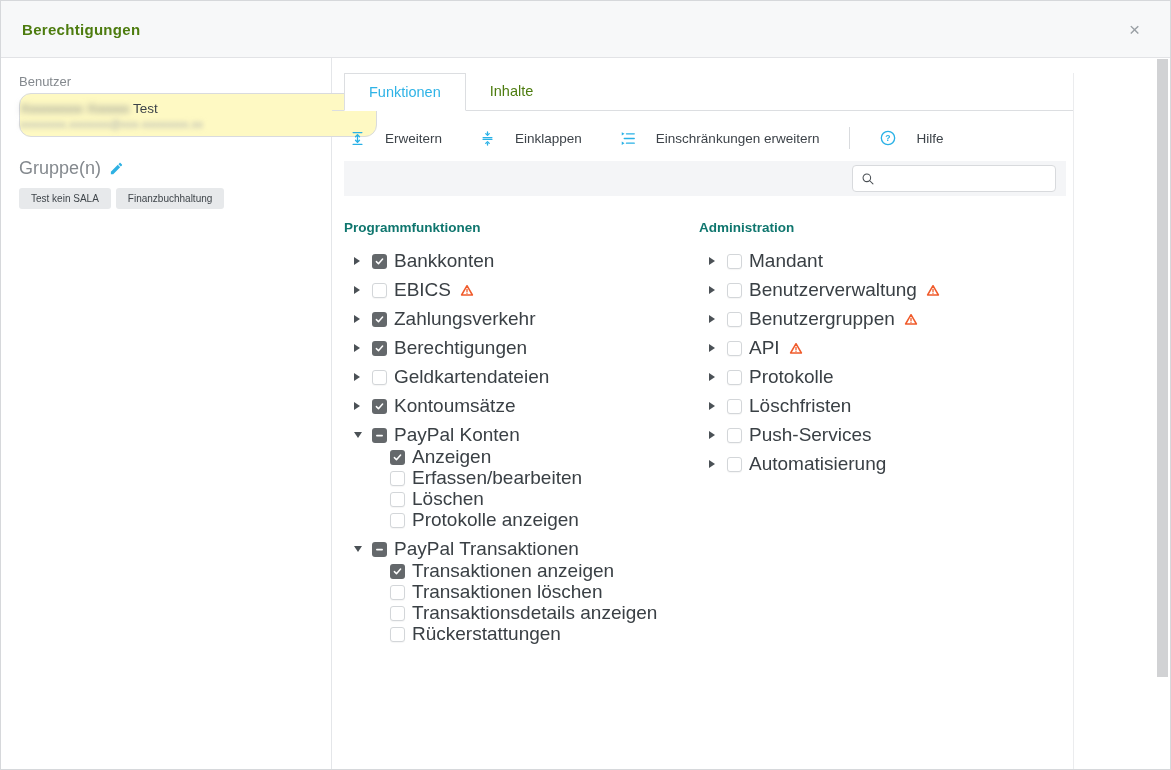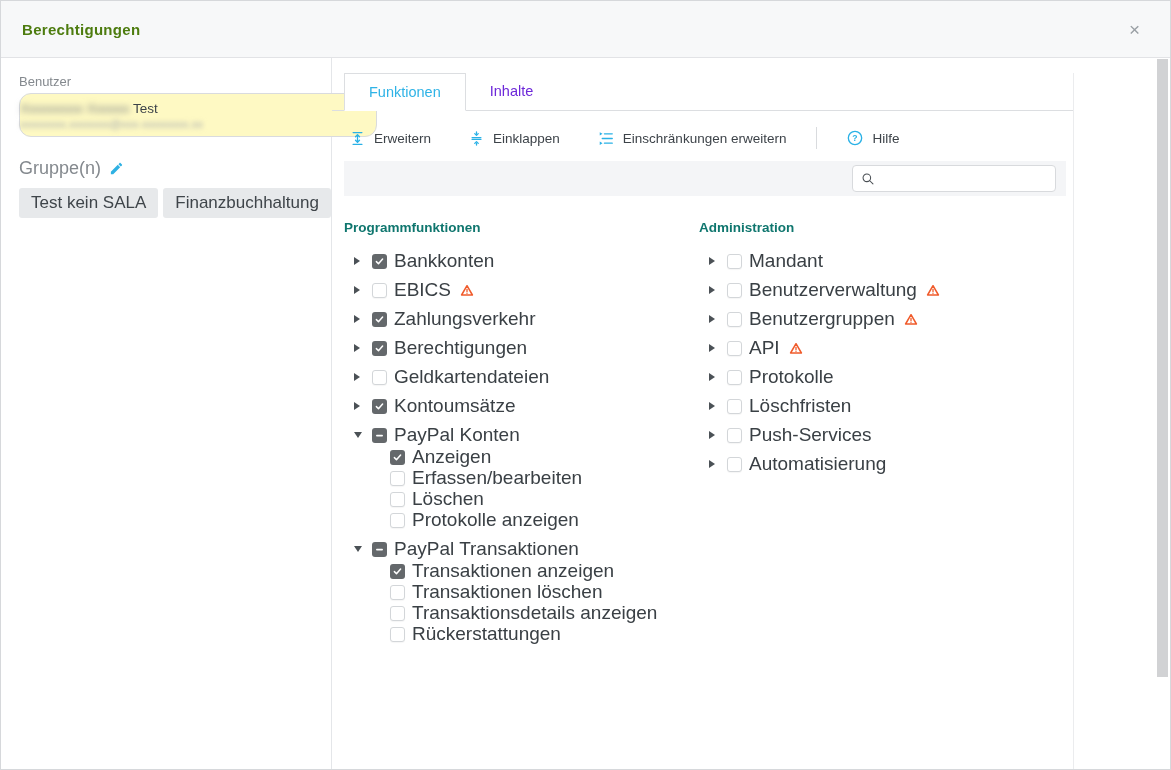--- a/index.html
+++ b/index.html
@@ -68,21 +68,21 @@
     gap: 8px;
     font-size: 18px;
     color: #84898e;
   }
   .pencil { width: 15px; height: 15px; cursor: pointer; }
   .chips { display: flex; gap: 5px; margin-top: 9px; }
   .chip {
     background: #e7e9eb;
     border-radius: 3px;
     padding: 5px 12px;
-    font-size: 17px;
+    font-size: 10px;
     color: #3f454a;
     white-space: nowrap;
   }
 
   
   .right-panel { flex: 1; position: relative; }
   .right-inner {
     width: 742px;
     border-right: 1px solid #ebecee;
     min-height: 100%;
@@ -92,21 +92,21 @@
   .tab-bar {
     margin-top: 15px;
     border-bottom: 1px solid #dcdee1;
     display: flex;
     padding-left: 12px;
   }
   .tab {
     font-size: 14.5px;
     padding: 10px 24px;
     cursor: pointer;
-    color: #6d28d9;
+    color: #4d7c0f;
     margin-bottom: 0;
   }
   .tab.active {
     color: #2fb3e6;
     background: #fff;
     border: 1px solid #dcdee1;
     border-bottom: 1px solid #fff;
     margin-bottom: -1px;
     border-radius: 1px 1px 0 0;
   }
@@ -114,21 +114,21 @@
   .toolbar {
     display: flex;
     align-items: center;
     margin: 14px 0 0 18px;
     gap: 38px;
     height: 26px;
   }
   .toolbar-item {
     display: flex;
     align-items: center;
-    gap: 9px;
+    gap: 20px;
     font-size: 13.5px;
     color: #3d4349;
     cursor: pointer;
     white-space: nowrap;
   }
   .toolbar-item svg { flex: none; }
   .toolbar-divider { width: 1px; height: 22px; background: #d9dbde; margin: 0 -8px; }
 
   .search-bar {
     margin: 10px 0 0 12px;

